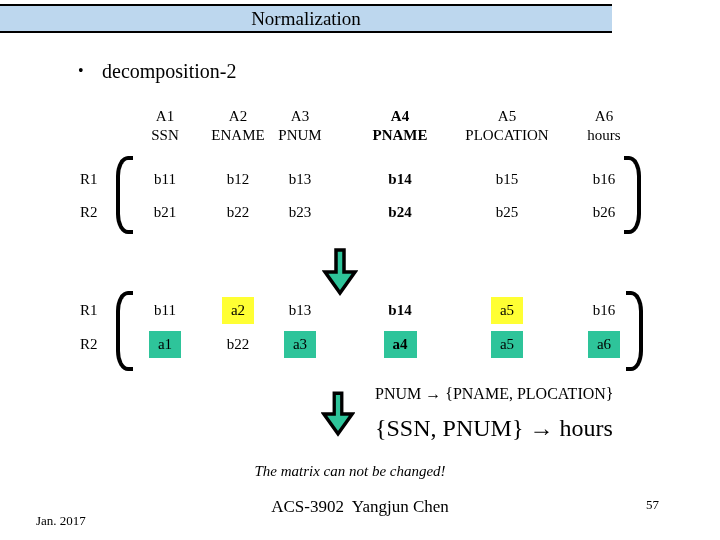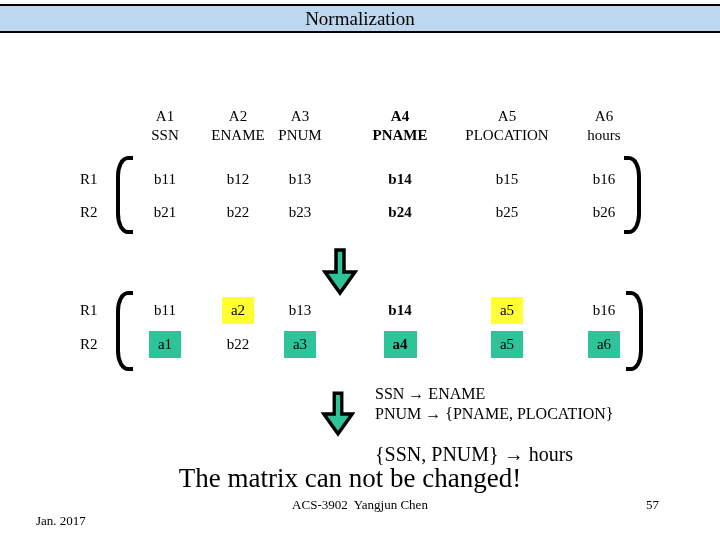--- a/index.html
+++ b/index.html
@@ -10,21 +10,21 @@
   }
   html,body{margin:0;padding:0;}
   body{
     width:720px;height:540px;background:#ffffff;overflow:hidden;
     font-family:"Liberation Serif","DejaVu Serif",serif;color:#000;
   }
   .slide{position:relative;width:720px;height:540px;}
 
   
   .titlebar{
-    position:absolute;left:0;top:4px;width:720px;height:25px;
+    position:absolute;left:0;top:4px;width:612px;height:25px;
     background:var(--titlebar-bg);
     border-top:2px solid #000;border-bottom:2px solid #000;
     display:flex;align-items:center;justify-content:center;
     font-size:19px;
   }
 
   
   .bullet-line{position:absolute;left:78px;top:60px;font-size:20px;}
   .bullet-dot{display:inline-block;width:24px;font-size:16px;vertical-align:2px;}
 
@@ -63,37 +63,40 @@
     border-radius:0 12px 12px 0 / 0 20px 20px 0;
   }
   .m1b{top:156px;height:70px;}
   .m2b{top:291px;height:72px;}
 
   .arrow-svg{position:absolute;}
 
   
   .fd-block{position:absolute;left:375px;top:384px;}
   .fd-line{font-size:16px;line-height:20px;}
-  .fd-line-big{font-size:20px;line-height:24px;margin-top:18px;}
-
-  .note{position:absolute;left:0;top:463px;width:700px;text-align:center;font-size:27px;}
+  .fd-line-big{font-size:24px;line-height:24px;margin-top:12px;}
+
+  .note{position:absolute;left:0;top:463px;width:700px;text-align:center;font-size:15px;font-style:italic;}
 
   .footer-date{position:absolute;left:36px;top:497px;font-size:13px;margin-top:16px;}
-  .footer-credit{position:absolute;left:0;top:497px;width:720px;text-align:center;font-size:13px;white-space:pre;}
+  .footer-credit{position:absolute;left:0;top:497px;width:720px;text-align:center;font-size:17px;white-space:pre;}
   .footer-page{position:absolute;left:646px;top:497px;font-size:13px;text-align:center;}
 </style>
 </head>
 <body>
 
 <div class="slide">
 
   <header class="titlebar">
     <span>Normalization</span>
   </header>
 
+  <div class="bullet-line">
+    <span class="bullet-dot">•</span><span>decomposition-2</span>
+  </div>
 
   <div class="hdr c0">
     <span>A1</span>
     <span>SSN</span>
   </div>
   <div class="hdr c1">
     <span>A2</span>
     <span>ENAME</span>
   </div>
   <div class="hdr c2">
@@ -177,21 +180,20 @@
   </div>
   <div class="cell2 c5 m2r2">
     <span class="hl hl-green">a6</span>
   </div>
 
   <svg class="arrow-svg" style="left:321px;top:390px;" width="34" height="48" viewBox="0 0 36 48">
     <path d="M14 2 L22 2 L22 24 L33 24 L18 45 L3 24 L14 24 Z" style="fill:var(--arrow-fill);" stroke="#000" stroke-width="3.5" stroke-linejoin="miter"></path>
   </svg>
 
   <div class="fd-block">
-    <div class="fd-line">SSN → ENAME</div>
     <div class="fd-line">PNUM → {PNAME, PLOCATION}</div>
     <div class="fd-line-big">{SSN, PNUM} → hours</div>
   </div>
 
   <div class="note">The matrix can not be changed!</div>
 
   <div class="footer-date">Jan. 2017</div>
   <div class="footer-credit">ACS-3902  Yangjun Chen</div>
   <div class="footer-page">57</div>
 

